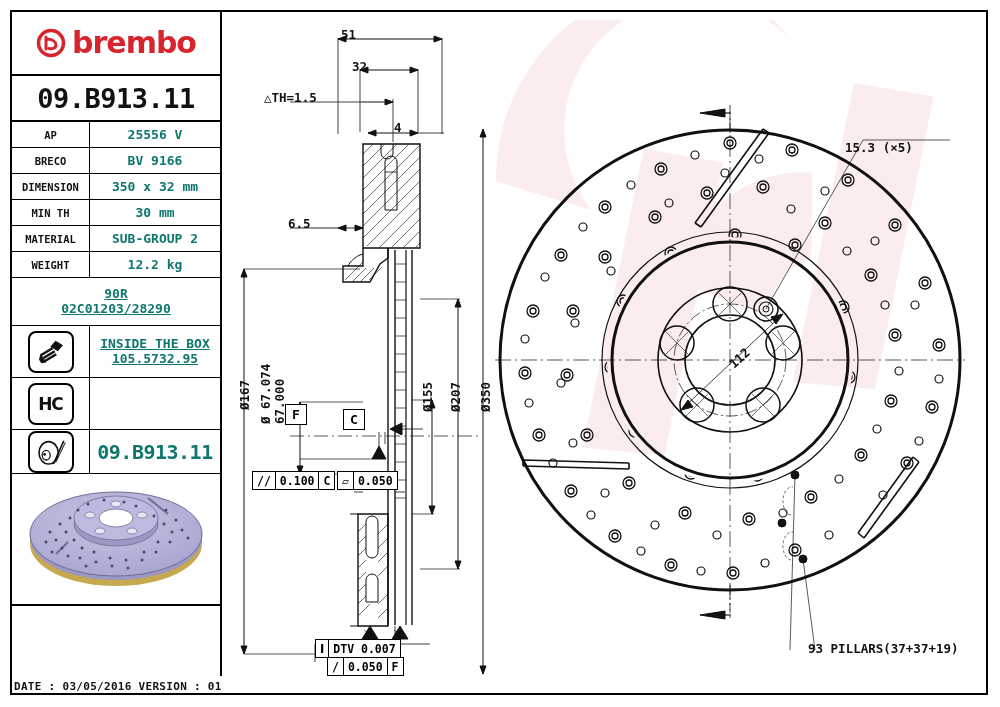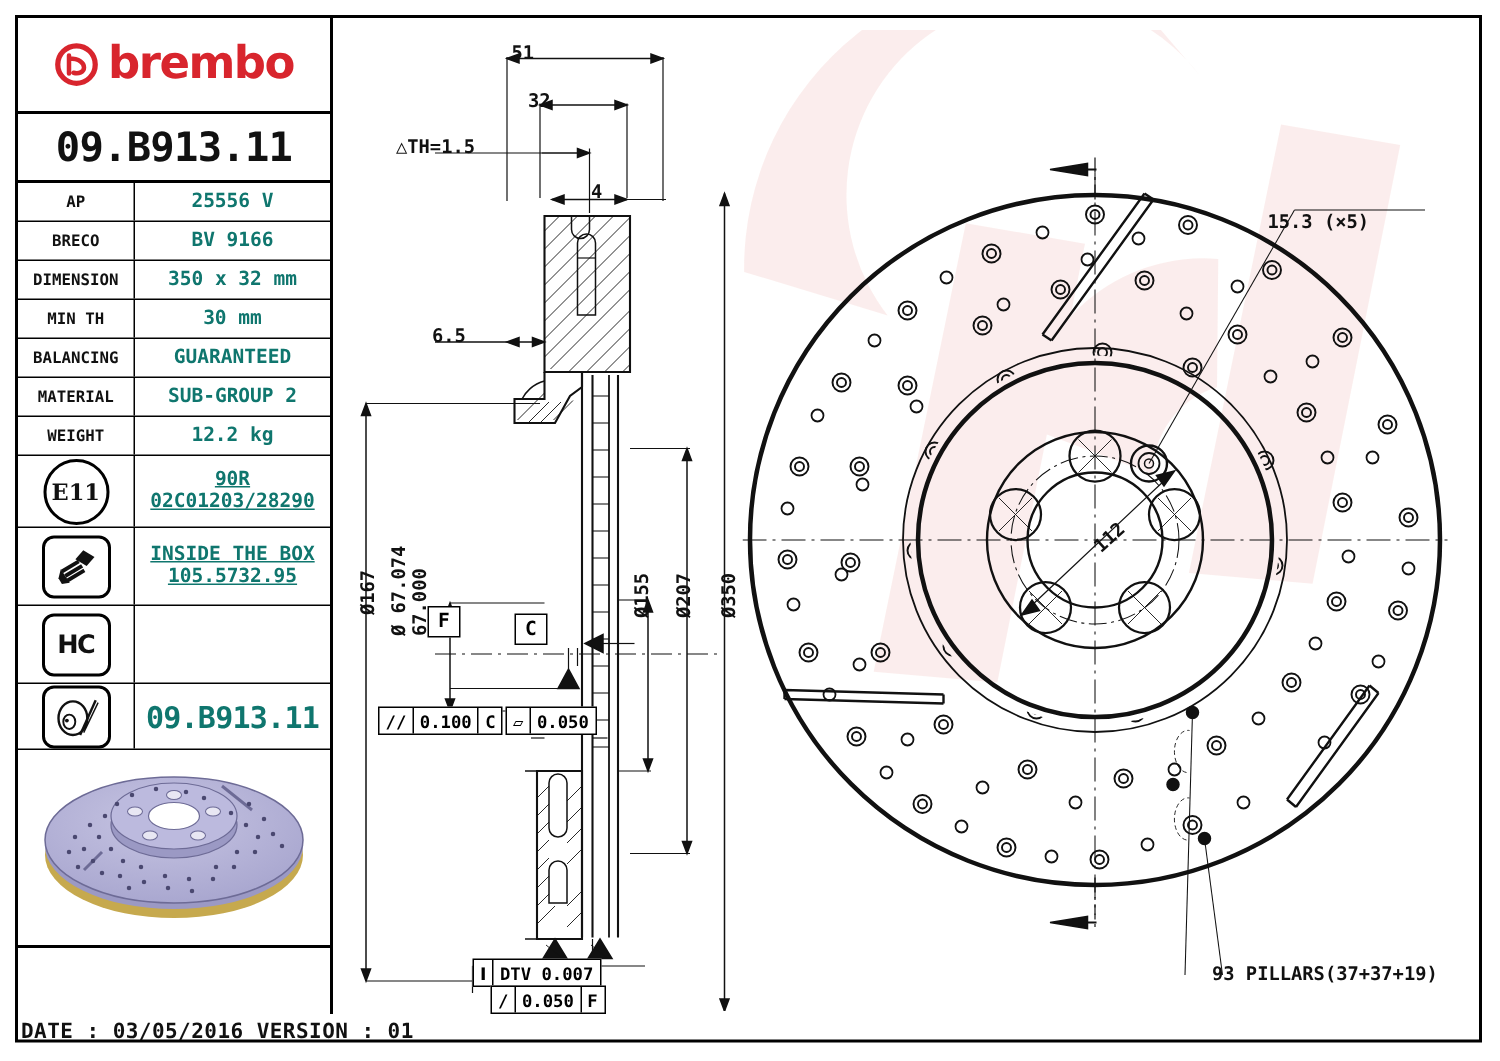--- a/index.html
+++ b/index.html
@@ -50,21 +50,21 @@
        font-family:"DejaVu Serif","Liberation Serif",serif;font-weight:bold;font-size:15px;}
   .hc{font-family:"DejaVu Sans","Liberation Sans",sans-serif;font-weight:bold;font-size:17px;letter-spacing:-1px;}
 
   .cellR3{flex:1;display:flex;align-items:center;justify-content:flex-start;
           padding-left:4px;box-sizing:border-box;}
   .sub-right{flex:1;border-left:1.5px solid #000;}
 
   .render-row{height:130px;display:flex;align-items:center;justify-content:center;
               border-bottom:2px solid #000;}
 
-  .datebar{position:absolute;left:14px;top:680px;font-size:14px;font-weight:bold;
+  .datebar{position:absolute;left:14px;top:680px;font-size:11px;font-weight:bold;
            letter-spacing:.3px;color:#111;}
 
   
   .dt{position:absolute;font-size:12.5px;font-weight:bold;color:#111;white-space:nowrap;}
   .vt{position:absolute;font-size:12.5px;font-weight:bold;color:#111;white-space:nowrap;
       transform-origin:0 0;transform:rotate(-90deg);}
   .ctlbox{position:absolute;display:flex;border:1.2px solid #000;background:#fff;
           height:17px;font-size:11.5px;font-weight:bold;align-items:center;}
   .ctlbox>div{padding:0 4px;border-right:1.2px solid #000;display:flex;align-items:center;height:100%;}
   .ctlbox>div:last-child{border-right:none;}
@@ -117,36 +117,29 @@
     </div>
     <div class="prow h26">
       <div class="cellL">DIMENSION</div>
       <div class="cellR">350 x 32 mm</div>
     </div>
     <div class="prow h26">
       <div class="cellL">MIN TH</div>
       <div class="cellR">30 mm</div>
     </div>
     <div class="prow h26">
-      <div class="cellL">BALANCING</div>
-      <div class="cellR">GUARANTEED</div>
-    </div>
-    <div class="prow h26">
       <div class="cellL">MATERIAL</div>
       <div class="cellR">SUB-GROUP 2</div>
     </div>
     <div class="prow h26">
       <div class="cellL">WEIGHT</div>
       <div class="cellR">12.2 kg</div>
     </div>
 
     <div class="prow h48">
-      <div class="cellL">
-        <span class="e11">E11</span>
-      </div>
       <div class="cellR two-line">
         <span>90R</span>
         <span>02C01203/28290</span>
       </div>
     </div>
 
     <div class="prow h52">
       <div class="cellL">
         <span class="ibox">
           <svg width="30" height="28" viewBox="0 0 40 36">

